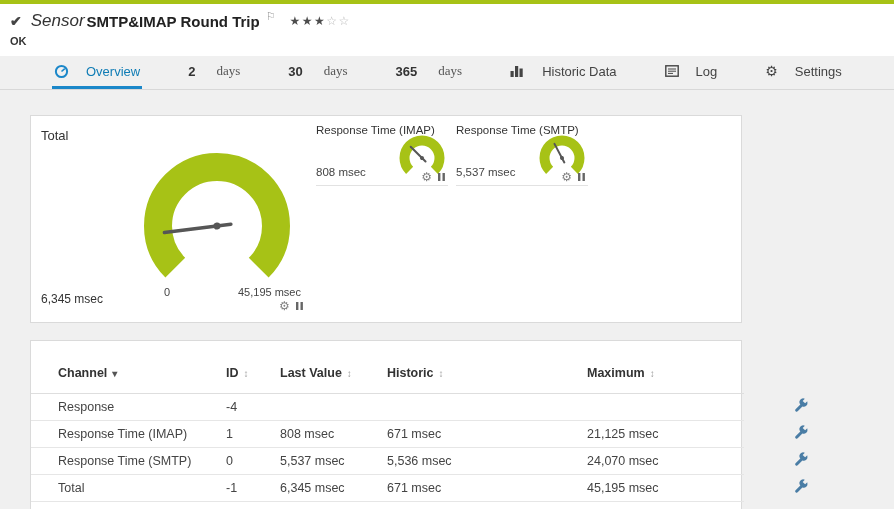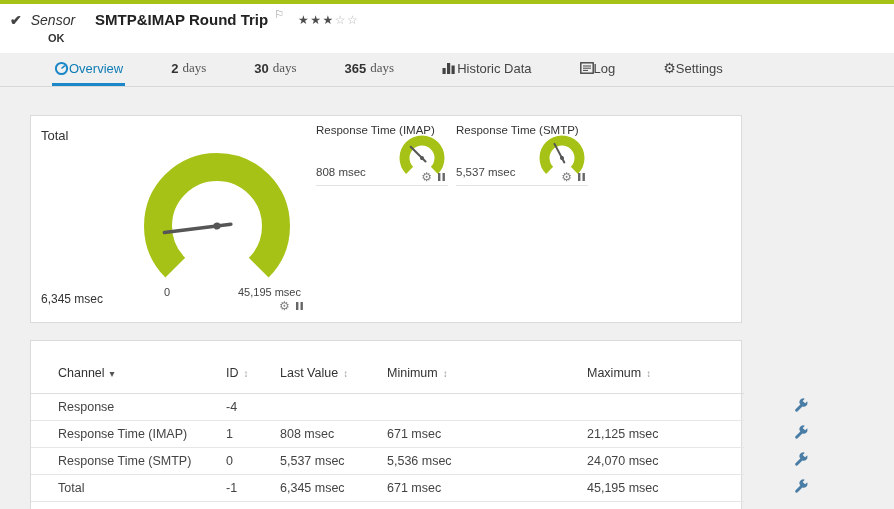--- a/index.html
+++ b/index.html
@@ -6,31 +6,31 @@
   html,body { margin:0; padding:0; }
   body {
     width:894px; height:509px; overflow:hidden; position:relative;
     font-family:"Liberation Sans", sans-serif;
     background:#f0f0f0;
   }
   .top-strip { height:4px; background:#a7c216; }
   .header { background:#fff; padding:7px 0 9px 10px; }
   .header-line1 { display:flex; align-items:center; }
   .check-icon { color:#444; font-size:14px; font-weight:bold; margin-right:9px; }
-  .title-prefix { font-style:italic; font-size:14px; color:#333; margin-right:20px; }
+  .title-prefix { font-style:italic; font-size:17px; color:#333; margin-right:2px; }
   .title { font-size:15px; font-weight:bold; color:#222; }
   .flag-icon { font-size:11px; color:#999; margin-left:6px; position:relative; top:-5px; cursor:pointer; }
   .stars { margin-left:14px; font-size:12px; letter-spacing:1.5px; cursor:pointer; }
   .star-filled { color:#4d4d4d; }
   .star-empty { color:#b9b9b9; }
-  .status-ok { margin-left:38px; font-size:11px; font-weight:bold; color:#333; margin-top:4px; }
+  .status-ok { font-size:11px; font-weight:bold; color:#333; margin-top:4px; }
 
   .tabbar { display:flex; align-items:stretch; height:34px; background:#f0f0f0;
             border-bottom:1px solid #d8d8d8; padding-left:52px; }
-  .tab { display:flex; align-items:center; gap:0; margin-right:44px; font-size:13px;
+  .tab { display:flex; align-items:center; gap:17px; margin-right:44px; font-size:13px;
          color:#444; cursor:pointer; border-bottom:3px solid transparent; padding:0 2px; white-space:nowrap; }
   .tab .num { font-weight:bold; color:#333; margin-right:4px; }
   .tab .unit { color:#555;font-family:Liberation Serif, serif; }
   .tab.active { color:#0f7cb5; border-bottom-color:#1b87c9; }
   .gear-glyph { font-size:14px; color:#444; }
 
   .panel { position:absolute; left:30px; width:712px; background:#fff; border:1px solid #dadada; }
   .panel-gauges { top:115px; height:208px; }
   .panel-table  { top:340px; height:200px; padding-top:12px; }
 
@@ -46,21 +46,21 @@
 
   .mini { position:absolute; top:8px; width:132px; height:62px; border-bottom:1px solid #e2e2e2; }
   .mini-imap { left:285px; }
   .mini-smtp { left:425px; }
   .mini-label { font-size:11.5px; color:#333; }
   .mini-svg   { position:absolute; right:-2px; top:6px; }
   .mini-value { position:absolute; left:0; top:42px; font-size:11.5px; color:#444; }
   .mini-icons { position:absolute; right:2px; top:46px; }
 
   table { width:100%; border-collapse:collapse; table-layout:fixed; font-size:12.5px; color:#444; }
-  th { text-align:left; font-weight:normal; color:#333; height:40px; border-bottom:1px solid #dedede; cursor:pointer; }
+  th { text-align:left; font-weight:bold; color:#333; height:40px; border-bottom:1px solid #dedede; cursor:pointer; }
   td { height:27px; border-bottom:1px solid #e6e6e6; }
   .col-channel { padding-left:27px; }
   .col-id { padding-left:25px; }
   .numcol { padding-right:30px; }
   .sort { color:#9a9a9a; font-size:10px; margin-left:5px; }
   .sort-active { color:#555; font-size:10px; margin-left:5px; }
   .col-actions { padding-left:50px; }
   .wrench { cursor:pointer; display:inline-flex; }
 </style>
 </head>
@@ -204,21 +204,21 @@
         <th class="col-channel">
           <span>Channel</span><span class="sort-active">▾</span>
         </th>
         <th class="col-id">
           <span>ID</span><span class="sort">↕</span>
         </th>
         <th class="numcol">
           <span>Last Value</span><span class="sort">↕</span>
         </th>
         <th class="numcol">
-          <span>Minimum</span><span class="sort">↕</span>
+          <span>Historic</span><span class="sort">↕</span>
         </th>
         <th class="numcol">
           <span>Maximum</span><span class="sort">↕</span>
         </th>
         <th class="col-actions"></th>
       </tr>
     </thead>
     <tbody>
       <tr>
         <td class="col-channel">Response</td>

